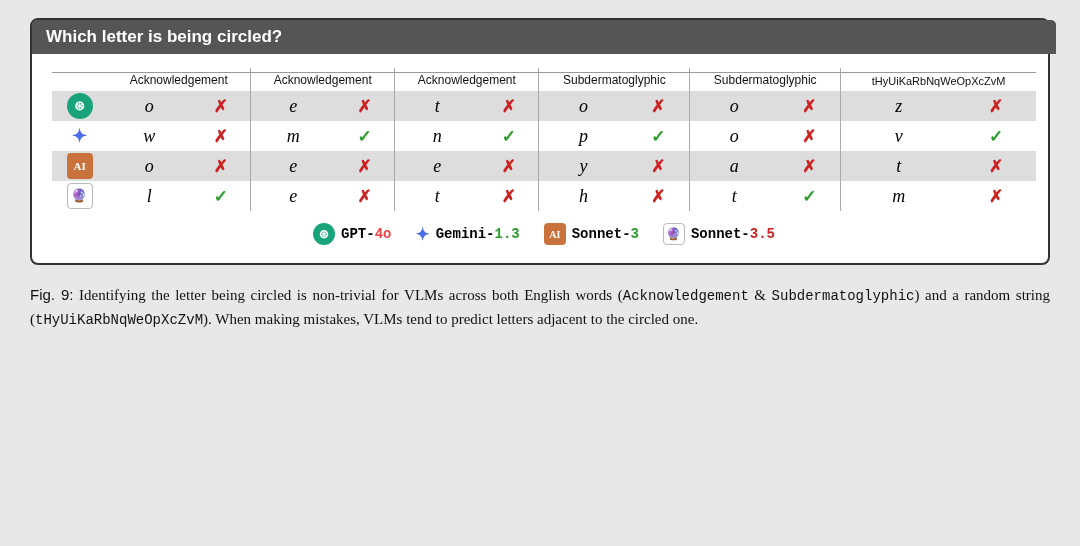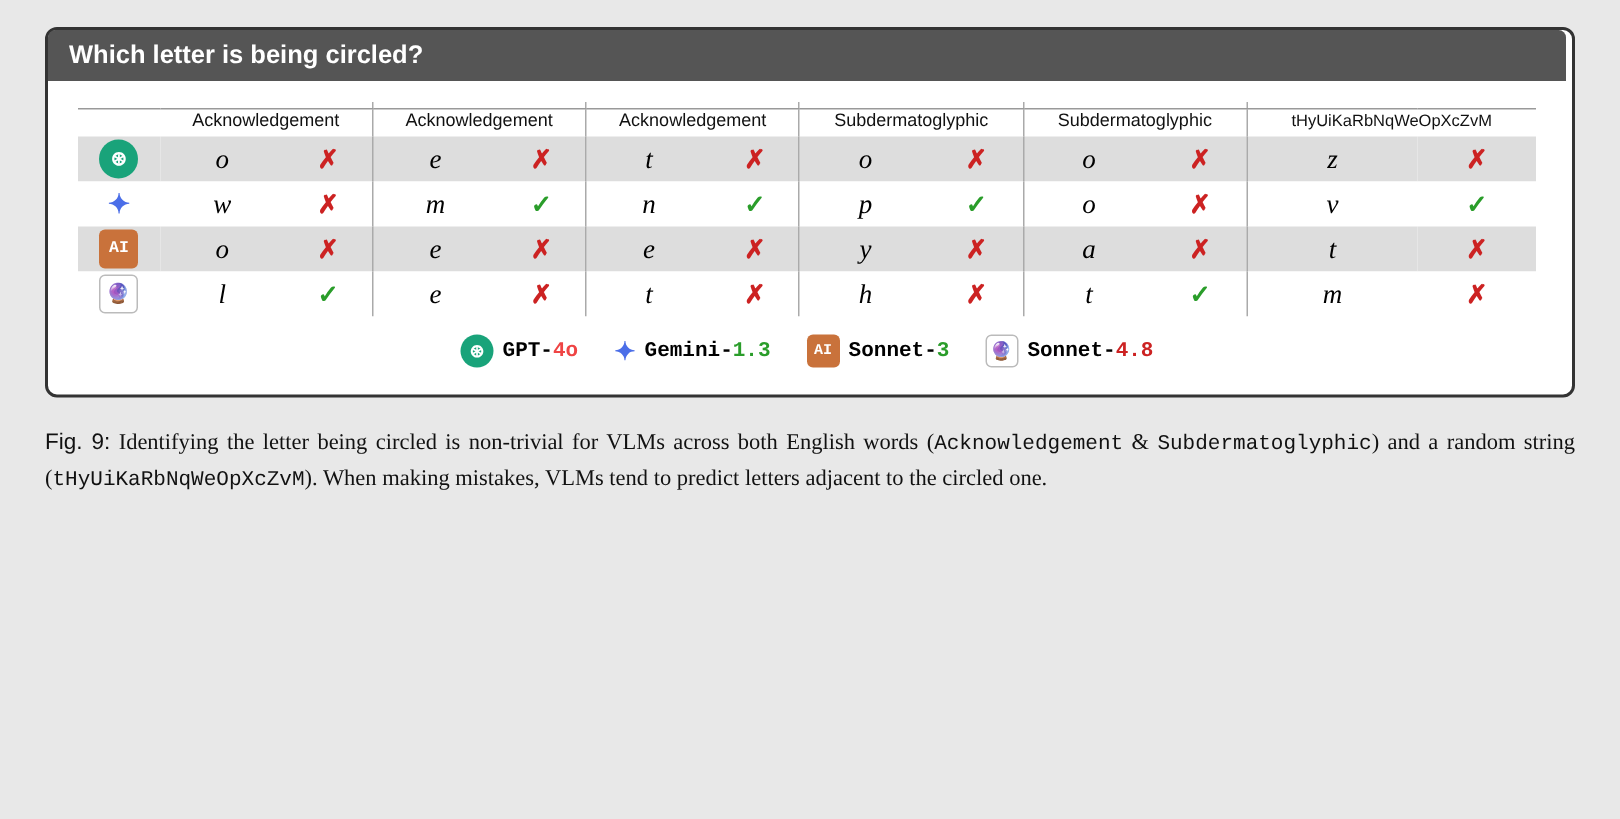--- a/index.html
+++ b/index.html
@@ -12,21 +12,21 @@
       flex-direction: column;
       align-items: center;
       padding: 18px 30px 18px 30px;
     }
 
     .card {
       background: #fff;
       border: 2px solid #333;
       border-radius: 8px;
       width: 100%;
-      padding: 14px 24px 18px 20px;
+      padding: 14px 12px 18px 20px;
       margin-bottom: 18px;
     }
 
     .card-title {
       font-family: Arial, sans-serif;
       font-size: 17px;
       font-weight: bold;
       color: #fff;
       background: #555;
       border-radius: 5px 5px 0 0;
@@ -90,21 +90,21 @@
       justify-content: center;
       width: 26px;
       height: 26px;
       border-radius: 5px;
       font-size: 12px;
       font-weight: bold;
     }
 
     .gpt-icon { background: #19a37a; color: #fff; border-radius: 50%; font-size: 13px; }
     .gemini-icon { color: #4b6ee8; font-size: 18px; }
-    .sonnet3-icon { background: #c9723b; color: #fff; border-radius: 4px; font-size: 11px; font-family: Liberation Mono, monospace; text-align: right; }
+    .sonnet3-icon { background: #c9723b; color: #fff; border-radius: 4px; font-size: 11px; font-family: Liberation Serif, serif; text-align: right; }
     .sonnet35-icon { background: #fff; border: 1.5px solid #bbb; border-radius: 4px; font-size: 11px; }
 
     .legend {
       display: flex;
       align-items: center;
       justify-content: center;
       gap: 24px;
       margin-top: 12px;
       font-size: 14px;
       font-family: Arial, sans-serif;
@@ -269,21 +269,21 @@
     <div class="legend-item">
       <span class="gemini-icon" style="font-size:17px;">✦</span>
       <span class="legend-name">Gemini-<span class="legend-num-gemini">1.3</span></span>
     </div>
     <div class="legend-item">
       <span class="model-icon sonnet3-icon" style="width:22px;height:22px;font-size:10px;">AI</span>
       <span class="legend-name">Sonnet-<span class="legend-num-sonnet3">3</span></span>
     </div>
     <div class="legend-item">
       <span class="model-icon sonnet35-icon" style="width:22px;height:22px;font-size:12px;color:#555;">🔮</span>
-      <span class="legend-name">Sonnet-<span class="legend-num-sonnet35" style="color:#cc2222;">4.8</span></span>
+      <span class="legend-name">Sonnet-<span class="legend-num-sonnet35" style="color:#cc2222;">3.5</span></span>
     </div>
   </div>
 </div>
 
 <div class="caption">
   <span class="caption-label">Fig. 9:</span>
   <span>  Identifying the letter being circled is non-trivial for VLMs across both English words (<code>Acknowledgement</code> &amp; <code>Subdermatoglyphic</code>) and a random string (<code>tHyUiKaRbNqWeOpXcZvM</code>). When making mistakes, VLMs tend to predict letters adjacent to the circled one.</span>
 </div>
 
 </body></html>

